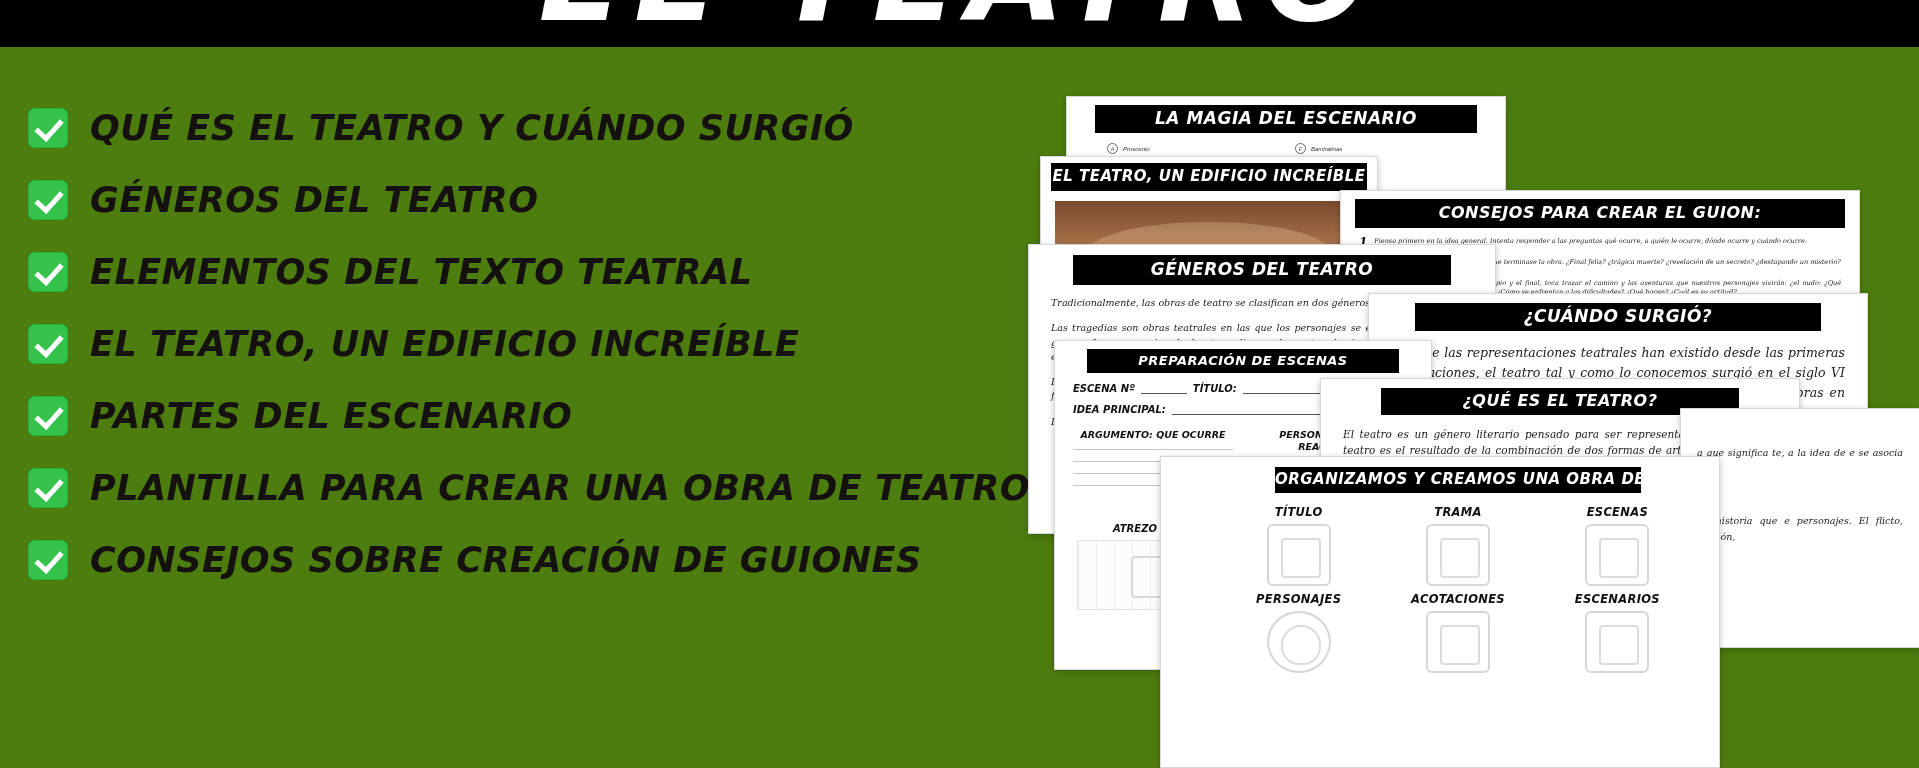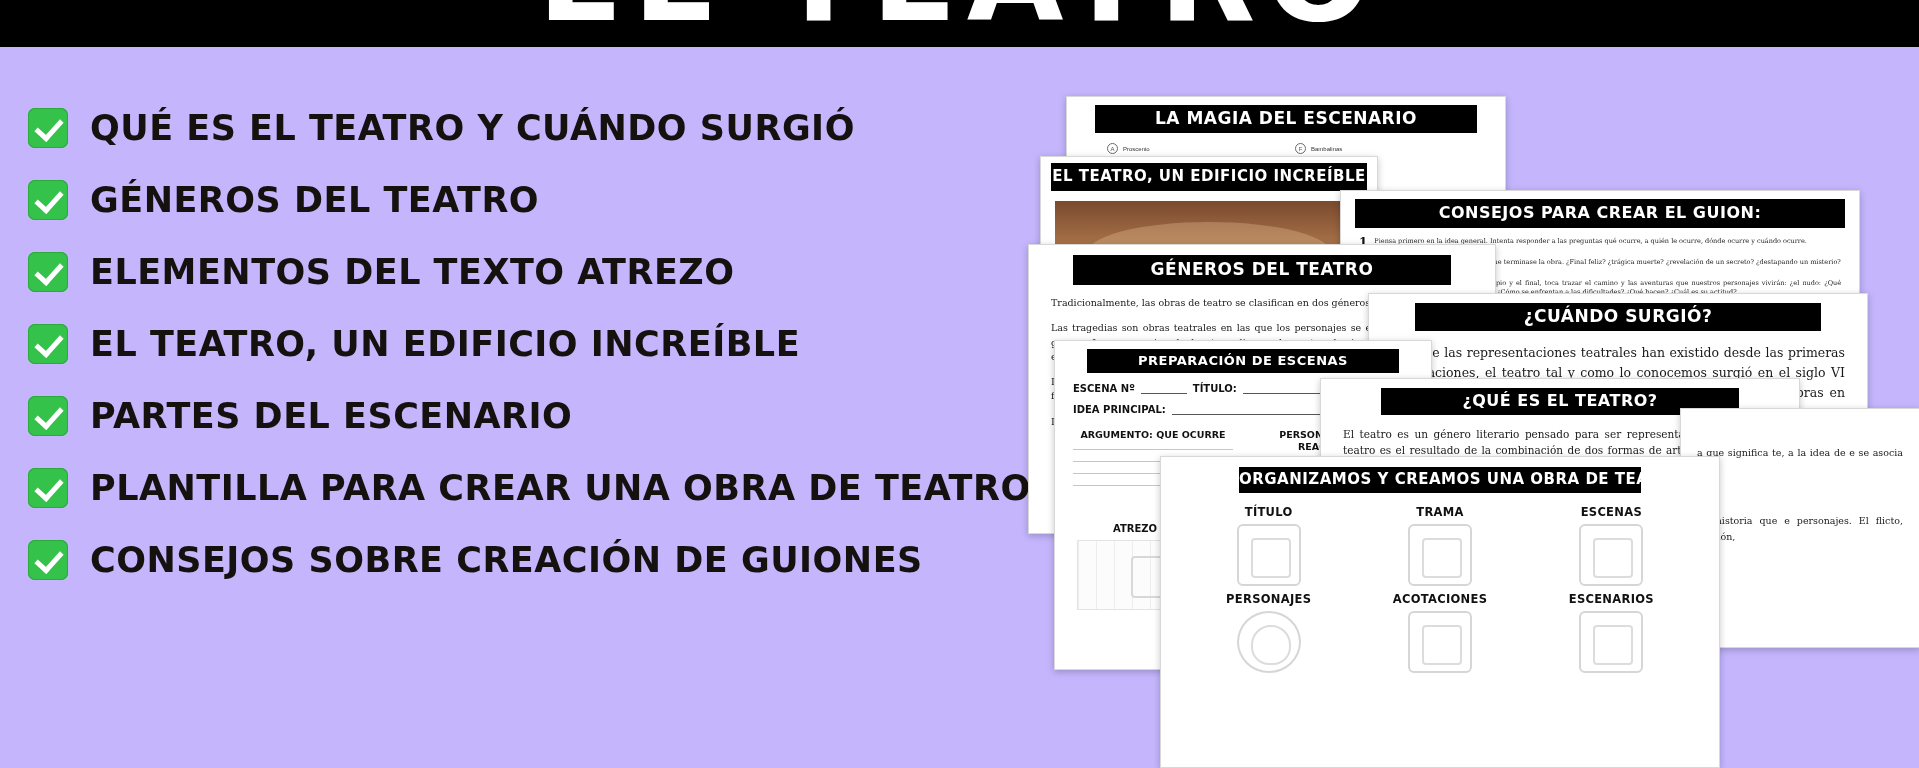--- a/index.html
+++ b/index.html
@@ -6,22 +6,23 @@
   html, body {
     margin: 0; padding: 0;
     width: 1919px; height: 768px;
     overflow: hidden;
     font-family: "Liberation Sans", sans-serif;
     background: #e4faf3;
   }
   #page {
     position: relative;
     width: 1919px; height: 768px;
-    background: #c4b5fd;
+    background: #4d7c0f;
     overflow: hidden;
+    font-style: italic;
   }
 
   
   .top-band {
     position: absolute;
     left: 0; top: 0;
     width: 1919px; height: 47px;
     background: #000000;
     overflow: hidden;
   }
@@ -226,21 +227,21 @@
   
   #sheet-quees { left: 280px; top: 300px; width: 480px; height: 180px; }
   #sheet-quees .sheet-band { font-size: 16px; padding: 5px 0 6px; margin: 9px 60px 0; }
   #sheet-quees .body-text { margin: 11px 22px 0; font-size: 10.5px; line-height: 1.55; }
 
   
   #sheet-right { left: 640px; top: 330px; width: 240px; height: 240px; }
   #sheet-right .body-text { margin: 36px 16px 0; font-size: 9.5px; line-height: 1.7; }
 
   
-  #sheet-organizamos { left: 120px; top: 378px; width: 560px; height: 312px; }
+  #sheet-organizamos { left: 120px; top: 378px; width: 560px; height: 312px; padding-left: 36px; }
   #sheet-organizamos .sheet-band { font-size: 15px; padding: 5px 0 6px; margin: 10px 78px 0; }
   .org-grid {
     display: grid;
     grid-template-columns: repeat(3, 1fr);
     gap: 4px 8px;
     margin: 12px 26px 0;
   }
   .org-cell { text-align: center; }
   .org-cap {
     font-family: "DejaVu Sans", sans-serif;
@@ -281,21 +282,21 @@
       <div class="check-label">QUÉ ES EL TEATRO Y CUÁNDO SURGIÓ</div>
     </div>
 
     <div class="check-row">
       <div class="check-box"></div>
       <div class="check-label">GÉNEROS DEL TEATRO</div>
     </div>
 
     <div class="check-row">
       <div class="check-box"></div>
-      <div class="check-label">ELEMENTOS DEL TEXTO ATREZO</div>
+      <div class="check-label">ELEMENTOS DEL TEXTO TEATRAL</div>
     </div>
 
 
     <div class="check-row">
       <div class="check-box"></div>
       <div class="check-label">EL TEATRO, UN EDIFICIO INCREÍBLE</div>
     </div>
 
     <div class="check-row">
       <div class="check-box"></div>

